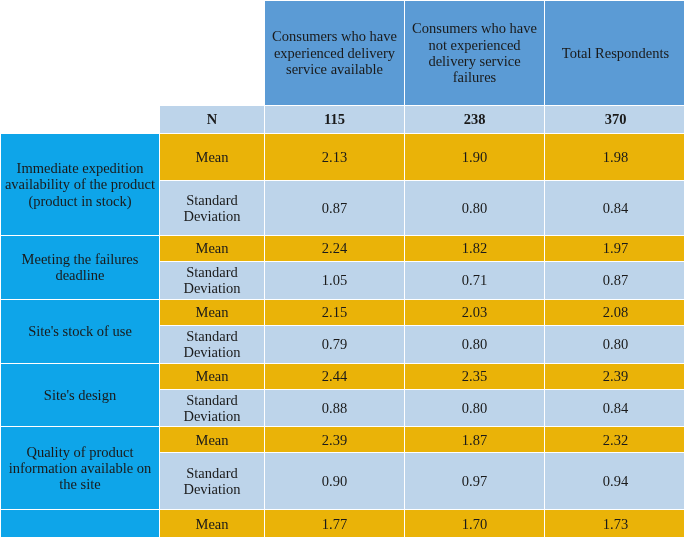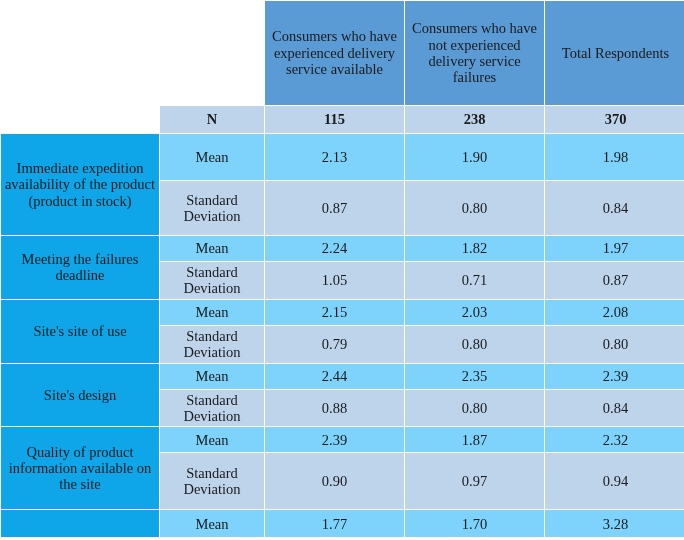--- a/index.html
+++ b/index.html
@@ -36,21 +36,21 @@
   col.c-stat   { width: 104px; }
   col.c-exp    { width: 139px; }
   col.c-noexp  { width: 139px; }
   col.c-total  { width: 141px; }
 
   
   .blank      { background: #ffffff; }
   .hdr        { background: #5B9BD5; }
   .attr       { background: #0ea5e9; }
   .n-row      { background: #BDD4EA; }
-  .lightrow   { background: #7dd3fc; }
+  .lightrow   { background: #eab308; }
   .midrow     { background: #BDD4EA; }
 
   .hdr        { font-size: 14.5px; line-height: 1.18; }
   .bold       { font-weight: bold; }
 
   .attr-txt, .hdr-txt, .stat-txt, .num-txt {
     display: block;
   }
 </style>
 </head>
@@ -155,21 +155,21 @@
       <td class="midrow">
         <span class="num-txt">0.71</span>
       </td>
       <td class="midrow">
         <span class="num-txt">0.87</span>
       </td>
     </tr>
 
     <tr style="height:25px;">
       <td class="attr" rowspan="2">
-        <span class="attr-txt">Site's site of use</span>
+        <span class="attr-txt">Site's stock of use</span>
       </td>
       <td class="lightrow">
         <span class="stat-txt">Mean</span>
       </td>
       <td class="lightrow">
         <span class="num-txt">2.15</span>
       </td>
       <td class="lightrow">
         <span class="num-txt">2.03</span>
       </td>
@@ -263,18 +263,18 @@
       <td class="lightrow">
         <span class="stat-txt">Mean</span>
       </td>
       <td class="lightrow">
         <span class="num-txt">1.77</span>
       </td>
       <td class="lightrow">
         <span class="num-txt">1.70</span>
       </td>
       <td class="lightrow">
-        <span class="num-txt">3.28</span>
+        <span class="num-txt">1.73</span>
       </td>
     </tr>
 
   </tbody>
 </table>
 
 </body></html>

